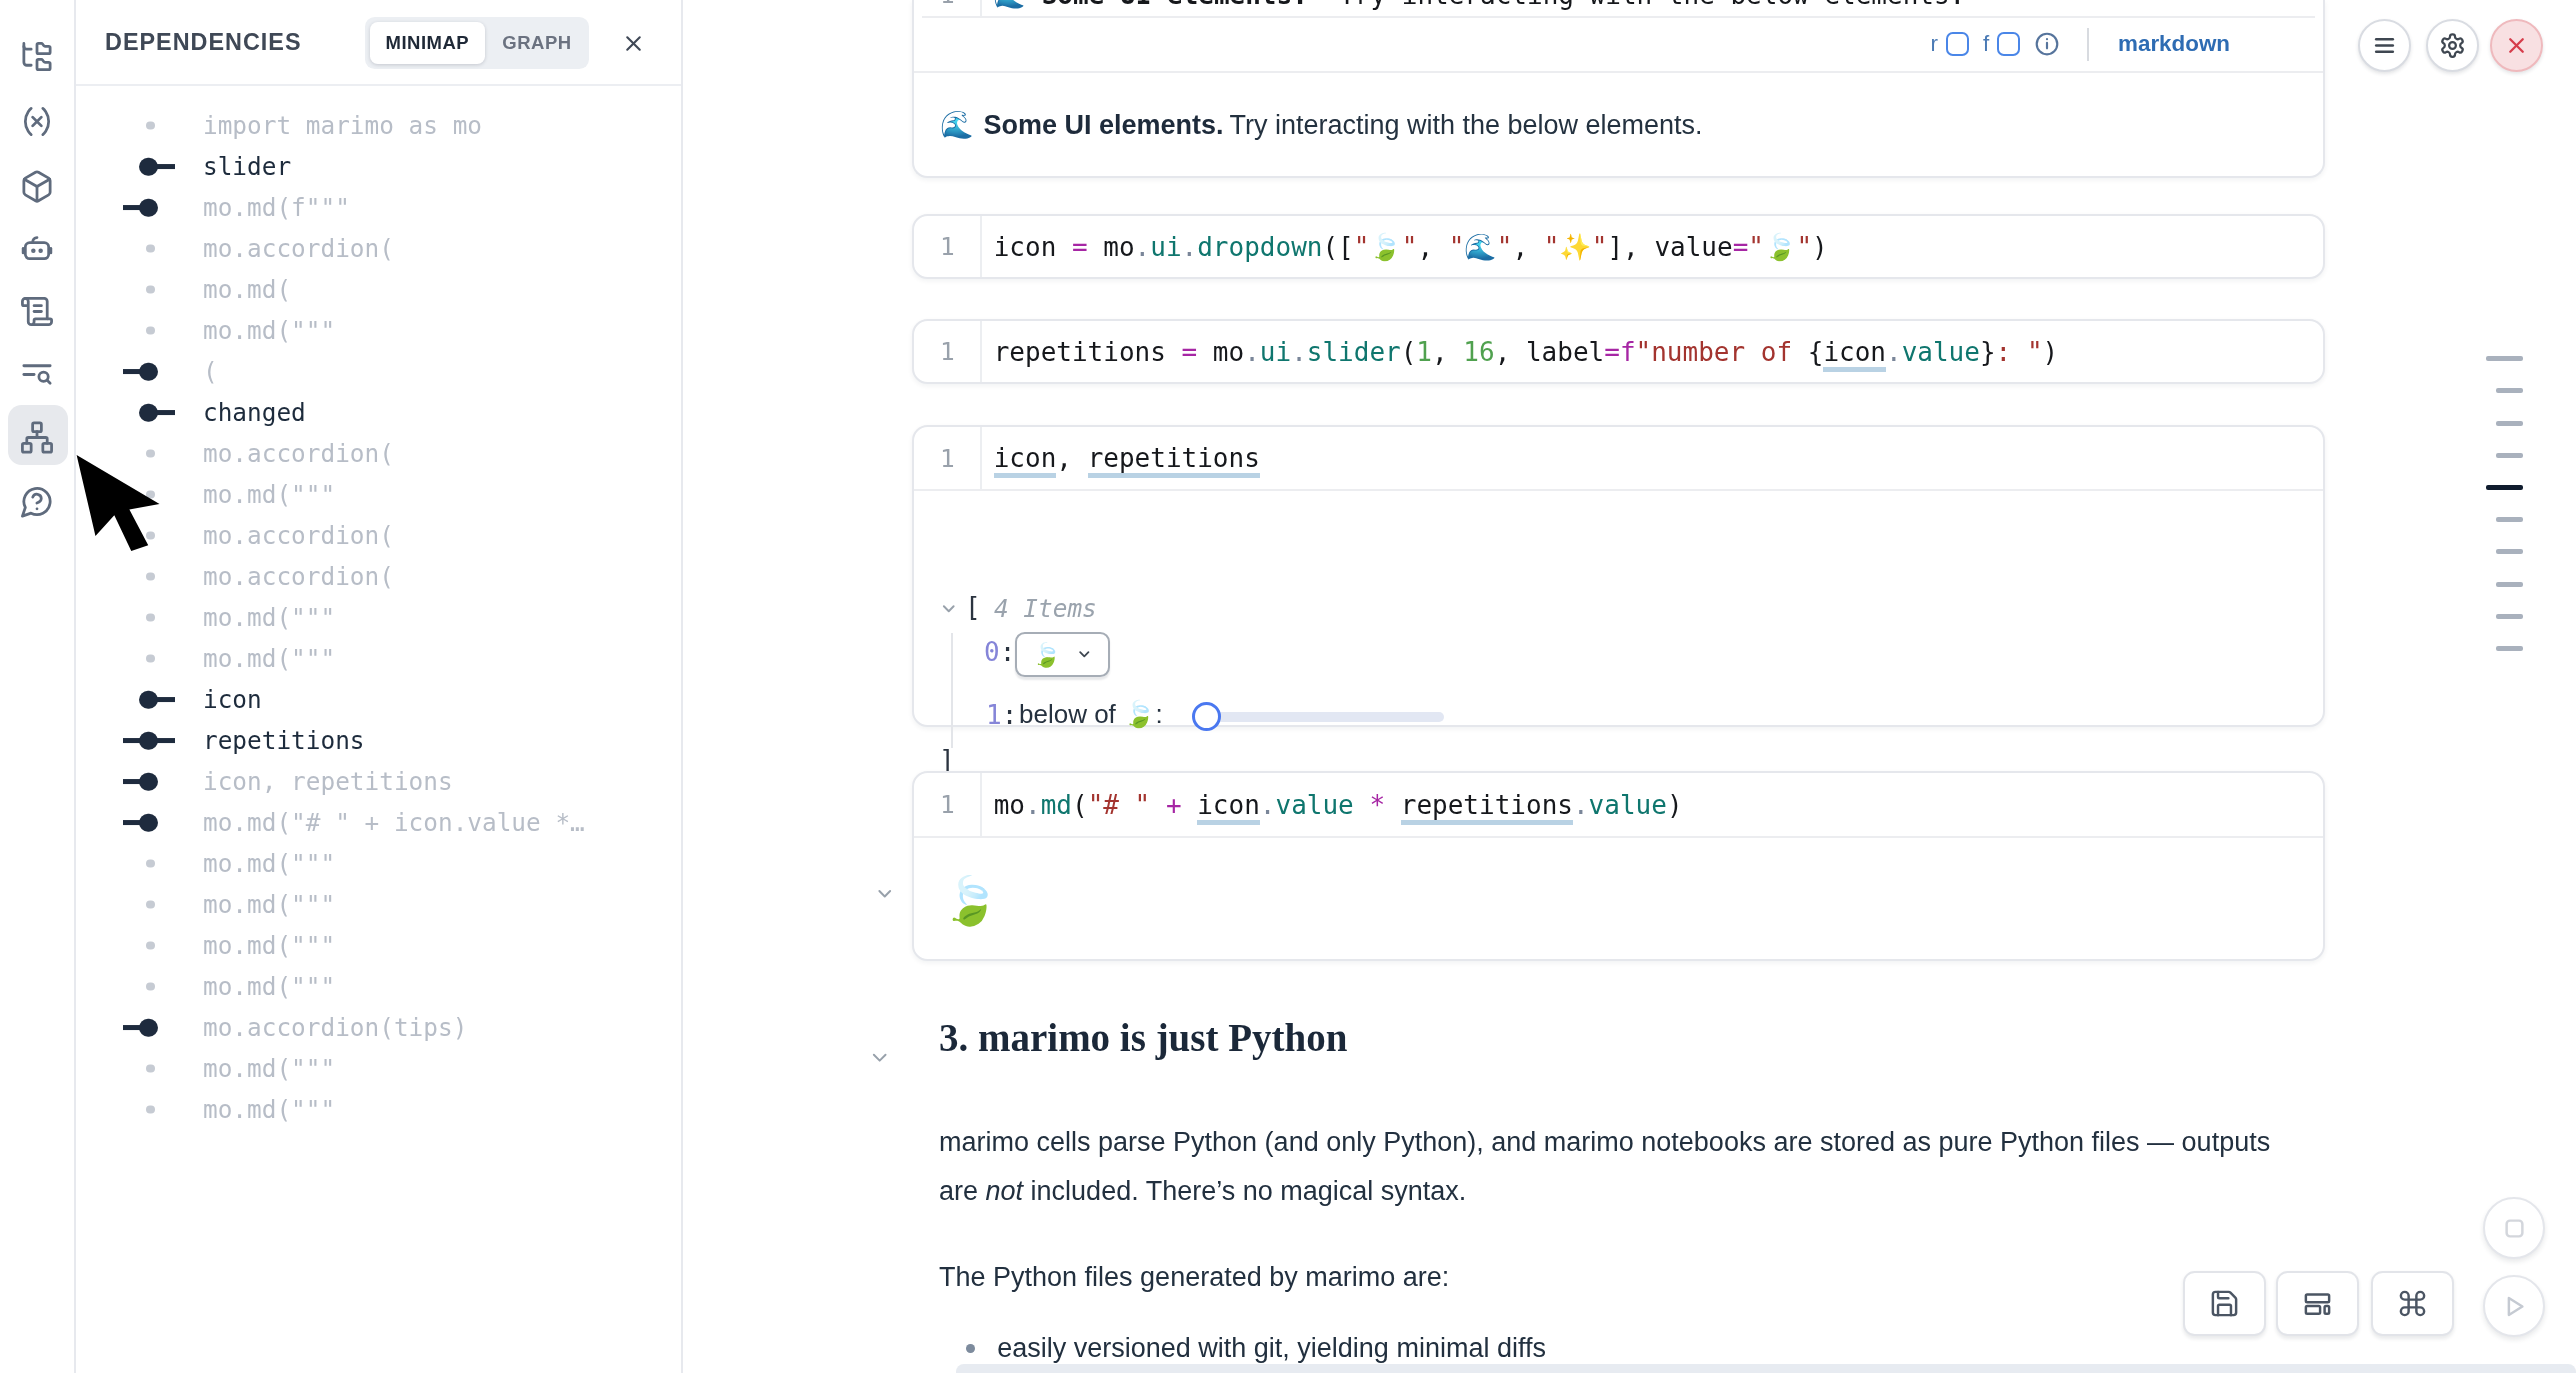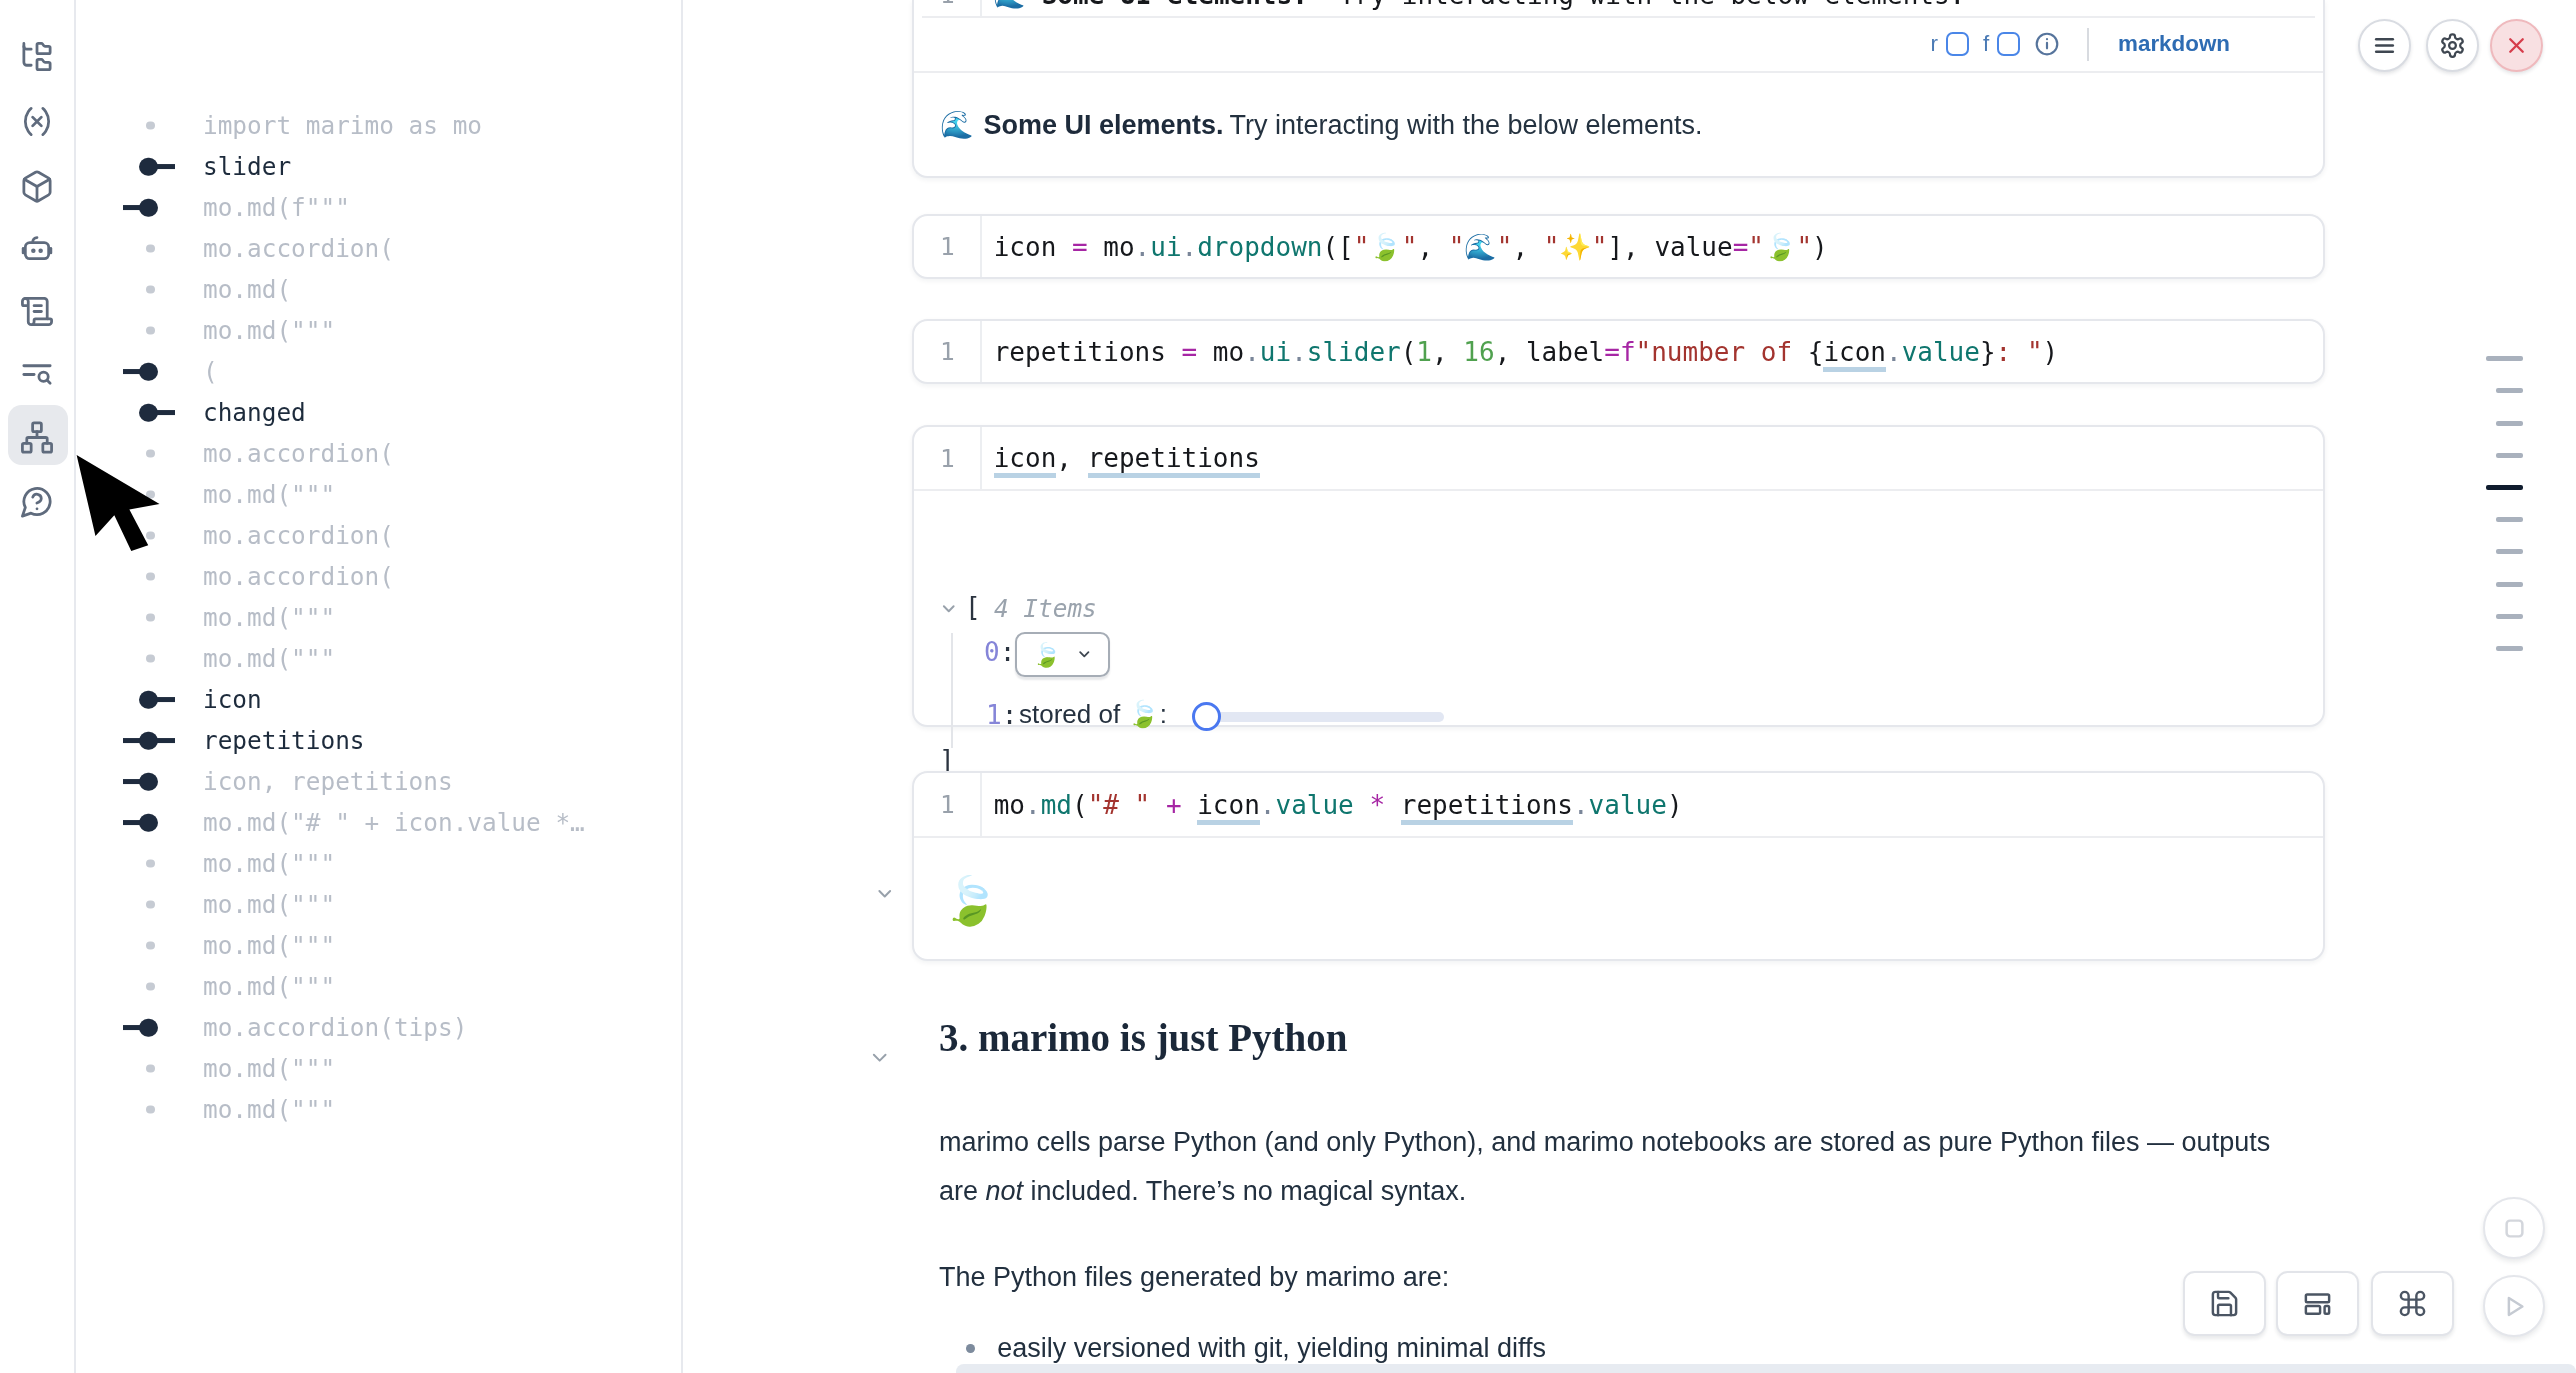--- a/index.html
+++ b/index.html
@@ -213,20 +213,33 @@
     <div class="rail-icon" style="top:482px">
       <svg viewBox="0 0 24 24" fill="none" stroke="currentColor" stroke-width="1.9" stroke-linecap="round" stroke-linejoin="round">
           <path d="M7.9 20A9 9 0 1 0 4 16.1L2 22Z"></path>
           <path d="M9.09 9a3 3 0 0 1 5.83 1c0 2-3 3-3 3"></path>
           <path d="M12 17h.01"></path>
         </svg>
     </div>
   </div>
 
   <div class="panel">
+    <div class="panel-header">
+      <div class="panel-title">DEPENDENCIES</div>
+      <div class="toggle">
+        <div class="toggle-opt active">MINIMAP</div>
+        <div class="toggle-opt">GRAPH</div>
+      </div>
+      <div class="panel-close">
+        <svg width="25" height="25" viewBox="0 0 24 24" fill="none" stroke="currentColor" stroke-width="2" stroke-linecap="round">
+            <path d="M18 6 6 18"></path>
+            <path d="m6 6 12 12"></path>
+          </svg>
+      </div>
+    </div>
     <div class="minimap-list">
         <div class="mrow dim">
           <span class="mk">
             <i class="dot-sm"></i>
           </span>
           <span class="mtext">import marimo as mo</span>
         </div>
         <div class="mrow">
           <span class="mk">
             <i class="dot-big"></i>
@@ -457,21 +470,21 @@
         <span class="icount">4 Items</span>
         <span class="guide"></span>
         <span class="row0"><span class="key">0</span><span class="colon">:</span></span>
         <span class="select">
           <span class="emj">🍃</span>
           <svg width="16.6" height="16.6" viewBox="0 0 24 24" fill="none" stroke="#3f4751" stroke-width="2.6" stroke-linecap="round" stroke-linejoin="round">
               <path d="m6 9 6 6 6-6"></path>
             </svg>
         </span>
         <span class="row1"><span class="key">1</span><span class="colon">:</span></span>
-        <span class="slider-label">stored of 🍃: </span>
+        <span class="slider-label">below of 🍃: </span>
         <span class="slider-track"></span>
         <span class="slider-thumb"></span>
         <span class="cbr">]</span>
       </div>
     </div>
 
     <div class="card c5">
       <div class="editor">
         <div class="codeline" style="height:63px">
           <div class="gutter">

